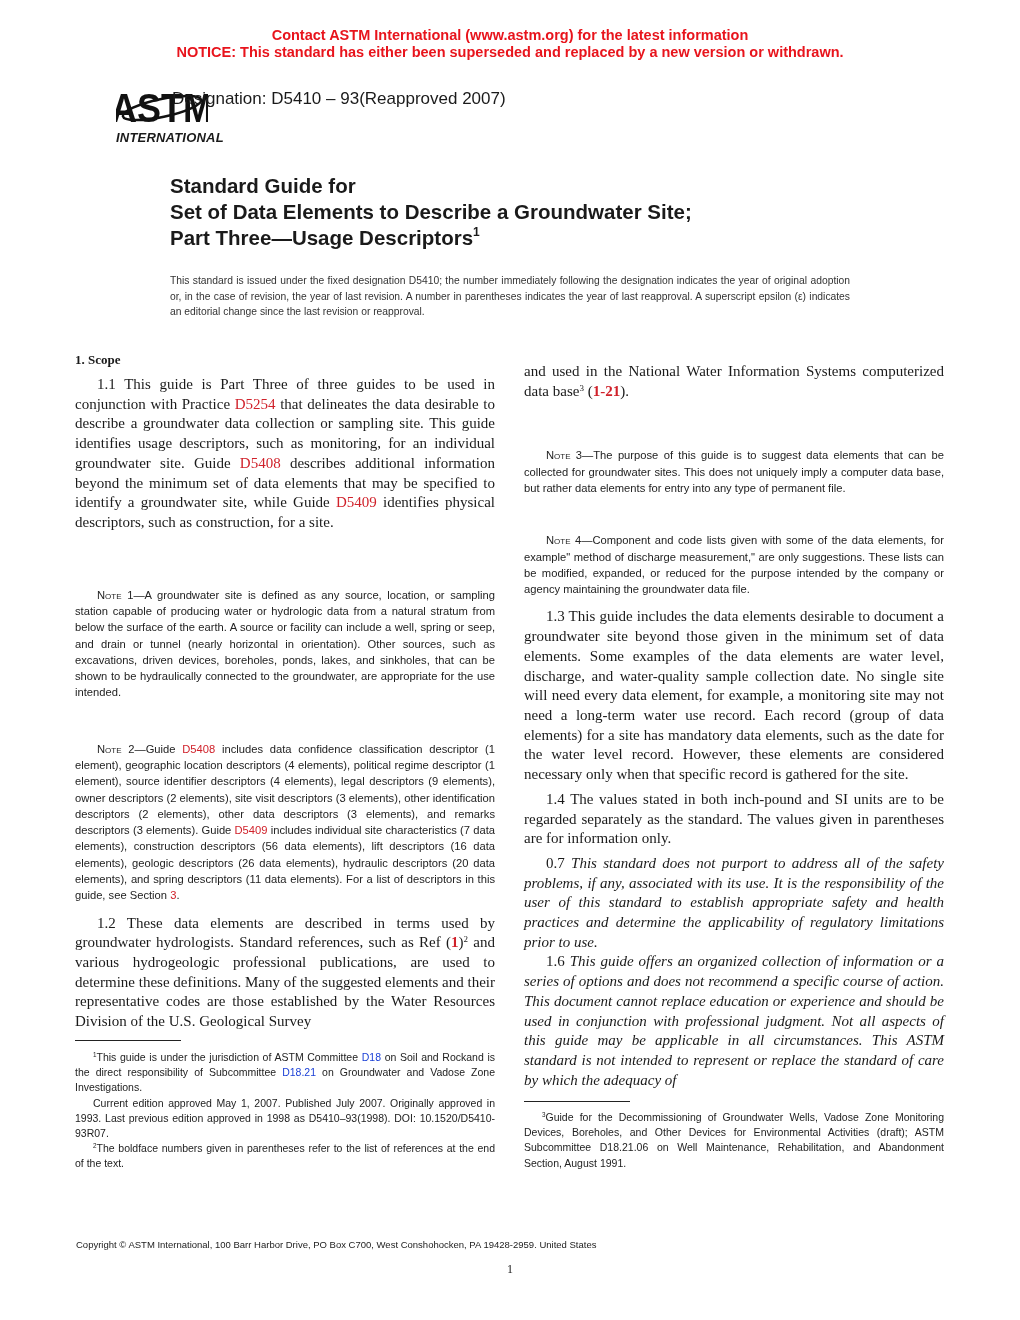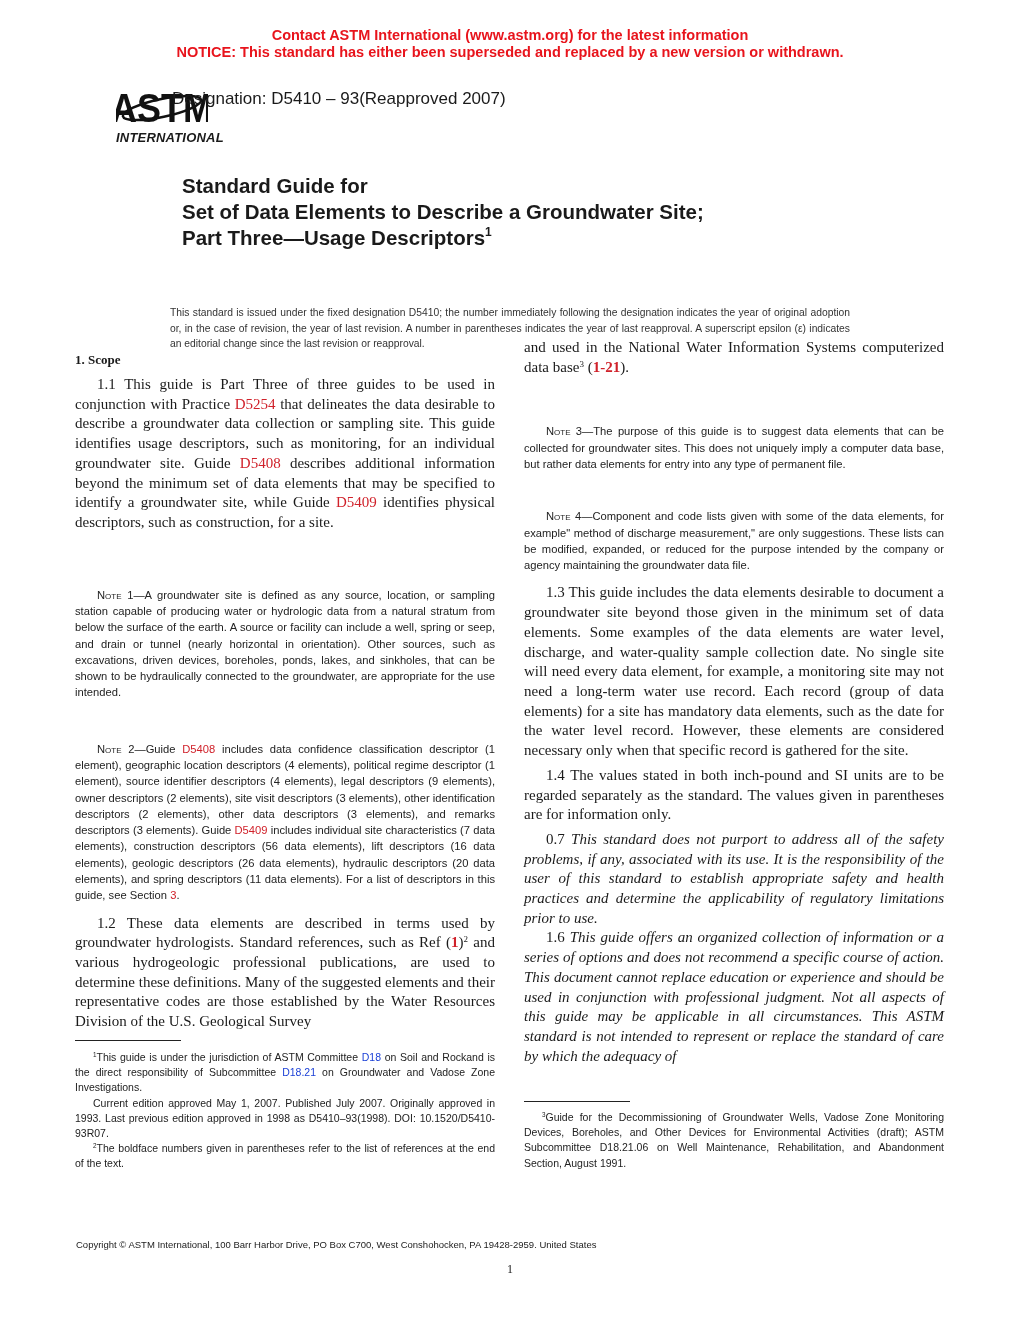--- a/index.html
+++ b/index.html
@@ -10,28 +10,28 @@
   .notice { position: absolute; top: 27px; left: 0; width: 1020px; text-align: center;
     color: #e8141c; font-weight: bold; font-size: 14.5px; line-height: 17px; }
 
   .logo { position: absolute; left: 72px; top: 78px; width: 92px; height: 66px; margin-left: 44px; }
   .logo svg { display: block; }
   .logo-text { position: absolute; left: 0; top: 52px; width: 92px; text-align: left;
     font-size: 13px; font-weight: bold; font-style: italic; letter-spacing: 0.2px; }
 
   .designation { position: absolute; left: 172px; top: 89px; font-size: 17px; }
 
-  .title { position: absolute; left: 182px; top: 173px; font-size: 20.5px; font-weight: bold; line-height: 26px; }
+  .title { position: absolute; left: 170px; top: 173px; font-size: 20.5px; font-weight: bold; line-height: 26px; }
   .title sup { font-size: 12px; vertical-align: 9px; }
 
-  .issued { position: absolute; left: 170px; top: 273px; width: 680px; font-size: 10.3px; line-height: 15.5px; text-align: justify; color: #333; margin-top: 32px; }
+  .issued { position: absolute; left: 170px; top: 273px; width: 680px; font-size: 10.3px; line-height: 15.5px; text-align: justify; color: #333; }
 
   .col { position: absolute; width: 420px; }
   .col-left { left: 75px; top: 350px; }
-  .col-right { left: 524px; top: 338px; }
+  .col-right { left: 524px; top: 362px; }
 
   .h1 { font-size: 13px; font-weight: bold; margin: 2px 0 7px 0; }
   p { margin: 0; text-align: justify; }
   .para { font-size: 15px; line-height: 19.7px; text-indent: 22px; }
   .note { font-size: 11.2px; line-height: 16.3px; text-indent: 22px; color: #222; margin-top: 36px; }
   .note .nlabel { font-variant: small-caps; }
   .link { color: #d0212a; }
   .blink { color: #1a3fd6; }
   .bold { font-weight: bold; }
   sup { font-size: 0.6em; vertical-align: 0.6em; line-height: 0; }

